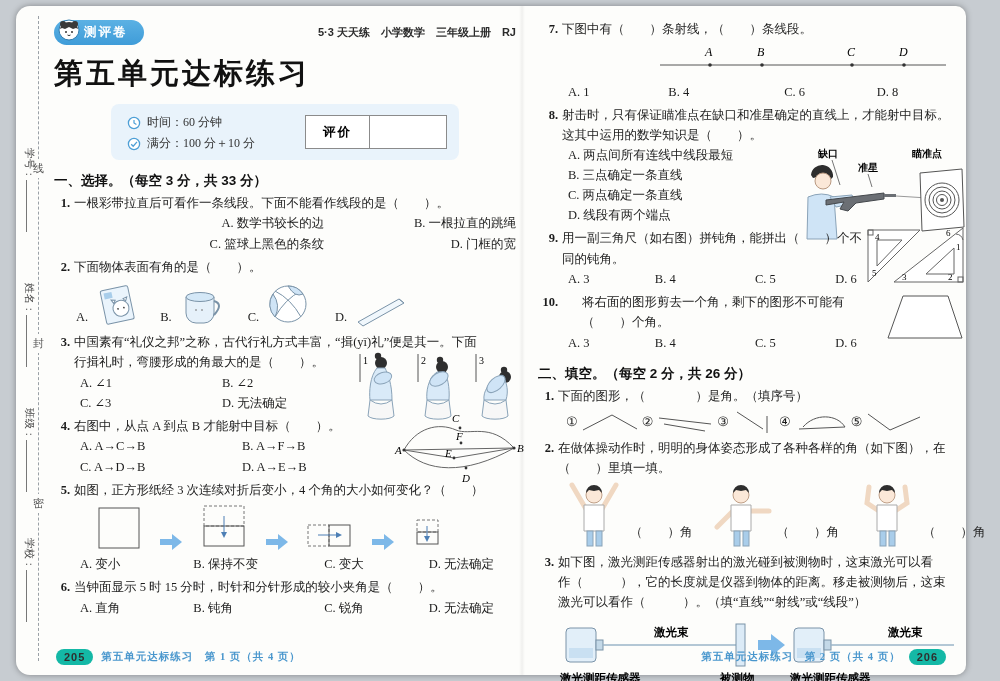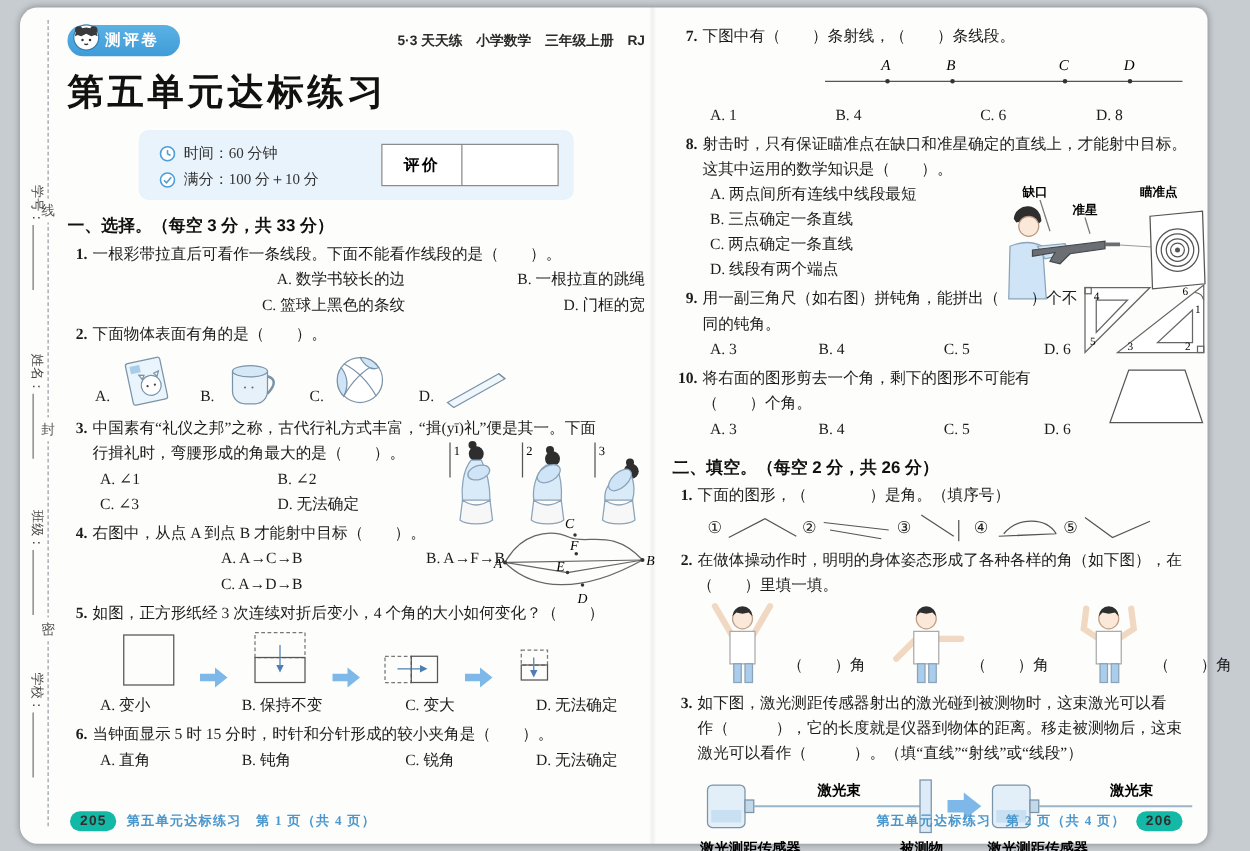--- a/index.html
+++ b/index.html
@@ -224,24 +224,25 @@
             </g>
           </svg>
         </div>
       </div>
     </div>
 
     <div class="q">
       <div class="qnum">4.</div>
       <div class="qbody rel">
         <div style="width:320px;">右图中，从点 A 到点 B 才能射中目标（　　）。</div>
-        <div class="opts2n" style="width:330px;text-align:right;">
+        <div class="opts2n" style="width:330px;">
           <div>A. A→C→B</div>
           <div>B. A→F→B</div>
           <div>C. A→D→B</div>
+          <div>D. A→E→B</div>
         </div>
         <div class="figR" style="right:-10px; top:-6px;">
           <svg width="132" height="76" viewBox="0 0 132 76">
             <path d="M10,40 C22,18 44,12 62,20 C76,26 96,12 120,38" fill="none" stroke="#666"></path>
             <line x1="10" y1="40" x2="120" y2="38" stroke="#666"></line>
             <path d="M10,40 L60,48 L120,38" fill="none" stroke="#666"></path>
             <path d="M10,40 C32,62 70,66 120,38" fill="none" stroke="#666"></path>
             <circle cx="10" cy="40" r="1.6" fill="#333"></circle>
                 <circle cx="120" cy="38" r="1.6" fill="#333"></circle>
             <circle cx="66" cy="18" r="1.4" fill="#333"></circle>
@@ -414,21 +415,21 @@
             <text x="38" y="56" font-size="9">3</text>
             <text x="84" y="56" font-size="9">2</text>
           </svg>
         </div>
       </div>
     </div>
 
     <div class="q">
       <div class="qnum" style="width:24px;flex-basis:24px;">10.</div>
       <div class="qbody rel">
-        <div style="padding-right:84px;">将右面的图形剪去一个角，剩下的图形不可能有（　　）个角。</div>
+        <div style="padding-right:84px;margin-left:20px;">将右面的图形剪去一个角，剩下的图形不可能有（　　）个角。</div>
         <div class="opts4" style="width:340px;">
           <div>A. 3</div>
           <div>B. 4</div>
           <div>C. 5</div>
           <div>D. 6</div>
         </div>
         <div class="figR" style="right:-12px; top:0;">
           <svg width="80" height="50" viewBox="0 0 80 50">
             <polygon points="17,4 62,4 76,46 2,46" fill="#fff" stroke="#555"></polygon>
           </svg>

